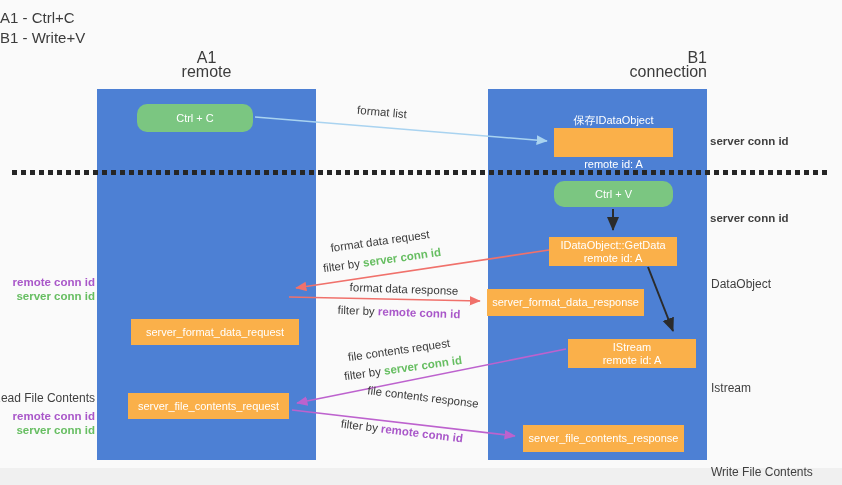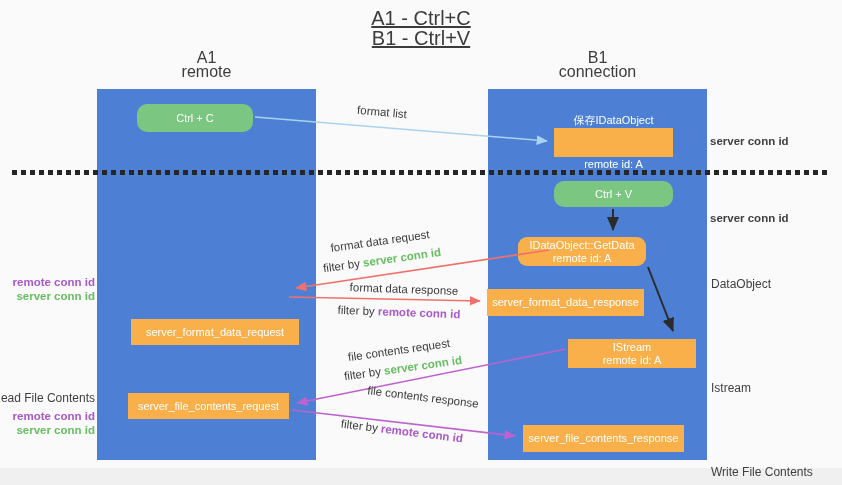--- a/index.html
+++ b/index.html
@@ -11,48 +11,48 @@
     position:relative;width:842px;height:485px;overflow:hidden;
     background:#fafafa;
   }
   #bottom-strip{
     position:absolute;left:0;top:468px;width:842px;height:17px;
     background:#f0f0f0;
   }
   .abs{position:absolute;}
   
   .title{
-    left:0;top:8px;width:842px;text-align:center;
-    font-size:20px;line-height:20px;color:#3c3c3c;text-decoration:underline;
+    left:0;top:8px;width:842px;text-align:left;
+    font-size:15px;line-height:20px;color:#3c3c3c;
   }
   
   .lane-hdr{width:219px;top:51px;text-align:center;font-size:16px;line-height:14px;color:#3c3c3c;}
   .hdr-left{left:97px;}
-  .hdr-right{left:488px;}
+  .hdr-right{left:488px;text-align:right;}
   
   .lane{top:89px;width:219px;height:371px;background:#4d80d4;}
   .lane-left{left:97px;}
   .lane-right{left:488px;}
   
   .dotted{
     left:12px;top:170px;width:818px;height:5px;
     background:repeating-linear-gradient(90deg,#262626 0 5px,transparent 5px 9px);
     z-index:4;
   }
   
   .node{
     display:flex;flex-direction:column;align-items:center;justify-content:center;
     color:#ffffff;font-size:11px;line-height:13px;text-align:center;z-index:3;
   }
   .green{background:#7bc681;border-radius:10px;}
   .orange{background:#fab04a;}
   .n-ctrl-c{left:137px;top:104px;width:116px;height:28px;}
   .n-ctrl-v{left:554px;top:181px;width:119px;height:26px;}
   .n-save{left:554px;top:128px;width:119px;height:29px;gap:31px;}
-  .n-getdata{left:518px;top:237px;width:128px;height:29px;border-radius:9px;}
+  .n-getdata{left:549px;top:237px;width:128px;height:29px;}
   .n-istream{left:568px;top:339px;width:128px;height:29px;}
   .n-fmt-req{left:131px;top:277px;width:168px;height:26px;margin-top:42px;}
   .n-fmt-resp{left:487px;top:289px;width:157px;height:27px;}
   .n-file-req{left:128px;top:393px;width:161px;height:26px;}
   .n-file-resp{left:523px;top:425px;width:161px;height:27px;}
   
   #arrows{position:absolute;left:0;top:0;z-index:5;pointer-events:none;}
   
   .flbl{
     font-size:11.5px;color:#3c3c3c;white-space:nowrap;z-index:6;
@@ -82,21 +82,21 @@
 </style>
 </head>
 <body>
 
 <div id="canvas">
 
   <div id="bottom-strip"></div>
 
   <div class="abs title">
     <div>A1 - Ctrl+C</div>
-    <div>B1 - Ctrl+V</div>
+    <div>B1 - Write+V</div>
   </div>
 
   <div class="abs lane-hdr hdr-left">
     <div>A1</div>
     <div>remote</div>
   </div>
   <div class="abs lane-hdr hdr-right">
     <div>B1</div>
     <div>connection</div>
   </div>

